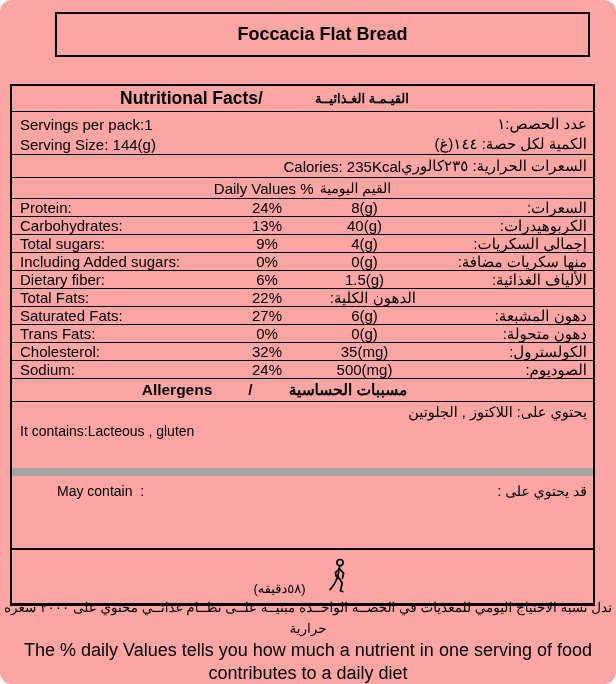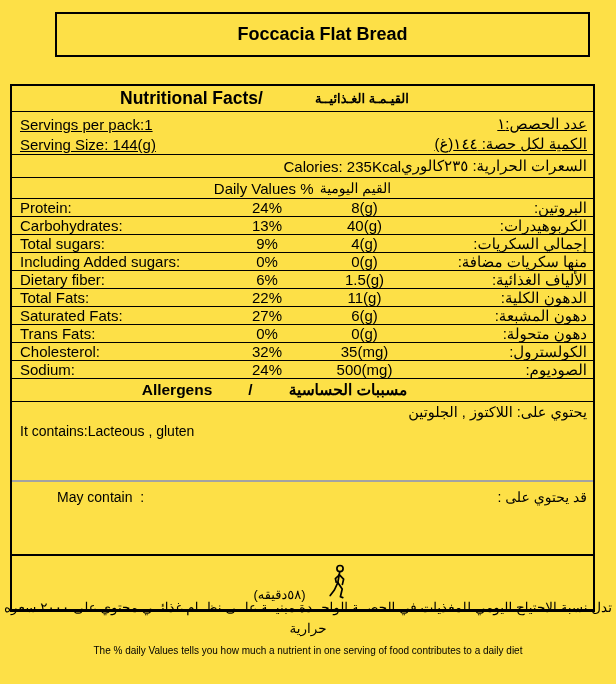--- a/index.html
+++ b/index.html
@@ -1,80 +1,80 @@
 <!DOCTYPE html>
 <html><head>
 <meta charset="utf-8">
 <style>
   html,body { margin:0; padding:0; }
   body {
     width:616px; height:684px; background:#fff; color:#000;
     font-family:"Liberation Sans", sans-serif;
     -webkit-font-smoothing:antialiased;
   }
-  .page { position:relative; width:616px; height:684px; background:#fde047; overflow:hidden; }
+  .page { position:relative; width:616px; height:684px; background:#fca5a5; overflow:hidden;border-radius:12px; }
 
   .title-box {
     position:absolute; left:55px; top:12px; width:535px; height:45px;
     border:2px solid #000; box-sizing:border-box;
     display:flex; align-items:center; justify-content:center;
   }
   .title-box .title-text { font-weight:700; font-size:18px; }
 
   .facts-table {
     position:absolute; left:10px; top:84px; width:585px;
     border:2px solid #000; border-bottom-width:3px; box-sizing:border-box;
     font-size:15px;
   }
   .row { box-sizing:border-box; border-bottom:1px solid #000; }
 
   .header-row { height:26px; display:flex; align-items:center; font-weight:700; }
   .hdr-en { margin-left:108px; font-size:17.5px; }
   .hdr-ar { margin-left:52px; font-size:13px; }
 
   .servings-row { height:43px; padding:2px 6px 0 6px; }
-  .serv-line { display:flex; justify-content:space-between; align-items:center; height:20px;text-decoration:underline; }
+  .serv-line { display:flex; justify-content:space-between; align-items:center; height:20px; }
   .serv-line .en { padding-left:2px; }
 
   .calories-row { height:23px; display:flex; justify-content:flex-end; align-items:center; padding:0 6px 0 0; }
 
   .dv-row { height:21px; display:flex; justify-content:center; align-items:center; gap:6px; }
   .dv-ar { font-size:14px; }
 
   .nutrient-row { height:18px; display:grid; grid-template-columns:215px 80px 115px 1fr; align-items:center; line-height:17px; }
   .n-en { padding-left:8px; }
   .n-pct, .n-amt { text-align:center; }
   .n-ar { text-align:right; padding-right:6px; }
 
   .allergens-hdr {
     height:23px; display:flex; align-items:center; justify-content:center;
     gap:36px; font-weight:700; font-size:15.5px; padding-right:56px;
   }
 
-  .contains-cell { height:64px; border-bottom:2px solid #a3a3a3; padding:2px 6px 12px 8px; }
+  .contains-cell { height:64px; border-bottom:8px solid #a3a3a3; padding:2px 6px 0 8px; }
   .contains-ar { text-align:right; font-size:14.5px; }
   .contains-en { text-align:left; font-size:14px; margin-top:3px; }
 
   .may-cell {
     height:65px; border-bottom:2px solid #000000;
     display:flex; justify-content:space-between; align-items:flex-start;
     padding:7px 6px 0 45px; font-size:14px;
   }
 
   .activity-cell {
     height:49px; border-bottom:none;
     display:flex; align-items:flex-end; justify-content:center; gap:19px;
     padding-bottom:4px;
   }
   .duration { font-size:13px; margin-bottom:3px; }
   .walk-icon { display:block; }
 
   .footer { position:absolute; left:0; top:597px; width:616px; text-align:center; }
   .f-ar { font-size:13.5px; line-height:21px; }
-  .f-en { font-size:10px; line-height:23px; }
+  .f-en { font-size:18px; line-height:23px; }
 </style>
 </head>
 <body>
 
 <div class="page">
 
   <div class="title-box">
     <span class="title-text">Foccacia Flat Bread</span>
   </div>
 
@@ -105,21 +105,21 @@
       <span>Daily Values %</span>
       <span class="dv-ar" dir="rtl">القيم اليومية</span>
     </div>
 
     <div>
 
     <div class="row nutrient-row">
         <span class="n-en">Protein:</span>
         <span class="n-pct">24%</span>
         <span class="n-amt">8(g)</span>
-        <span class="n-ar" dir="rtl">البروتين:</span>
+        <span class="n-ar" dir="rtl">السعرات:</span>
       </div>
         <div class="row nutrient-row">
         <span class="n-en">Carbohydrates:</span>
         <span class="n-pct">13%</span>
         <span class="n-amt">40(g)</span>
         <span class="n-ar" dir="rtl">الكربوهيدرات:</span>
       </div>
         <div class="row nutrient-row">
         <span class="n-en">Total sugars:</span>
         <span class="n-pct">9%</span>
@@ -134,21 +134,20 @@
       </div>
         <div class="row nutrient-row">
         <span class="n-en">Dietary fiber:</span>
         <span class="n-pct">6%</span>
         <span class="n-amt">1.5(g)</span>
         <span class="n-ar" dir="rtl">الألياف الغذائية:</span>
       </div>
         <div class="row nutrient-row">
         <span class="n-en">Total Fats:</span>
         <span class="n-pct">22%</span>
-        <span class="n-amt">11(g)</span>
         <span class="n-ar" dir="rtl">الدهون الكلية:</span>
       </div>
         <div class="row nutrient-row">
         <span class="n-en">Saturated Fats:</span>
         <span class="n-pct">27%</span>
         <span class="n-amt">6(g)</span>
         <span class="n-ar" dir="rtl">دهون المشبعة:</span>
       </div>
         <div class="row nutrient-row">
         <span class="n-en">Trans Fats:</span>

